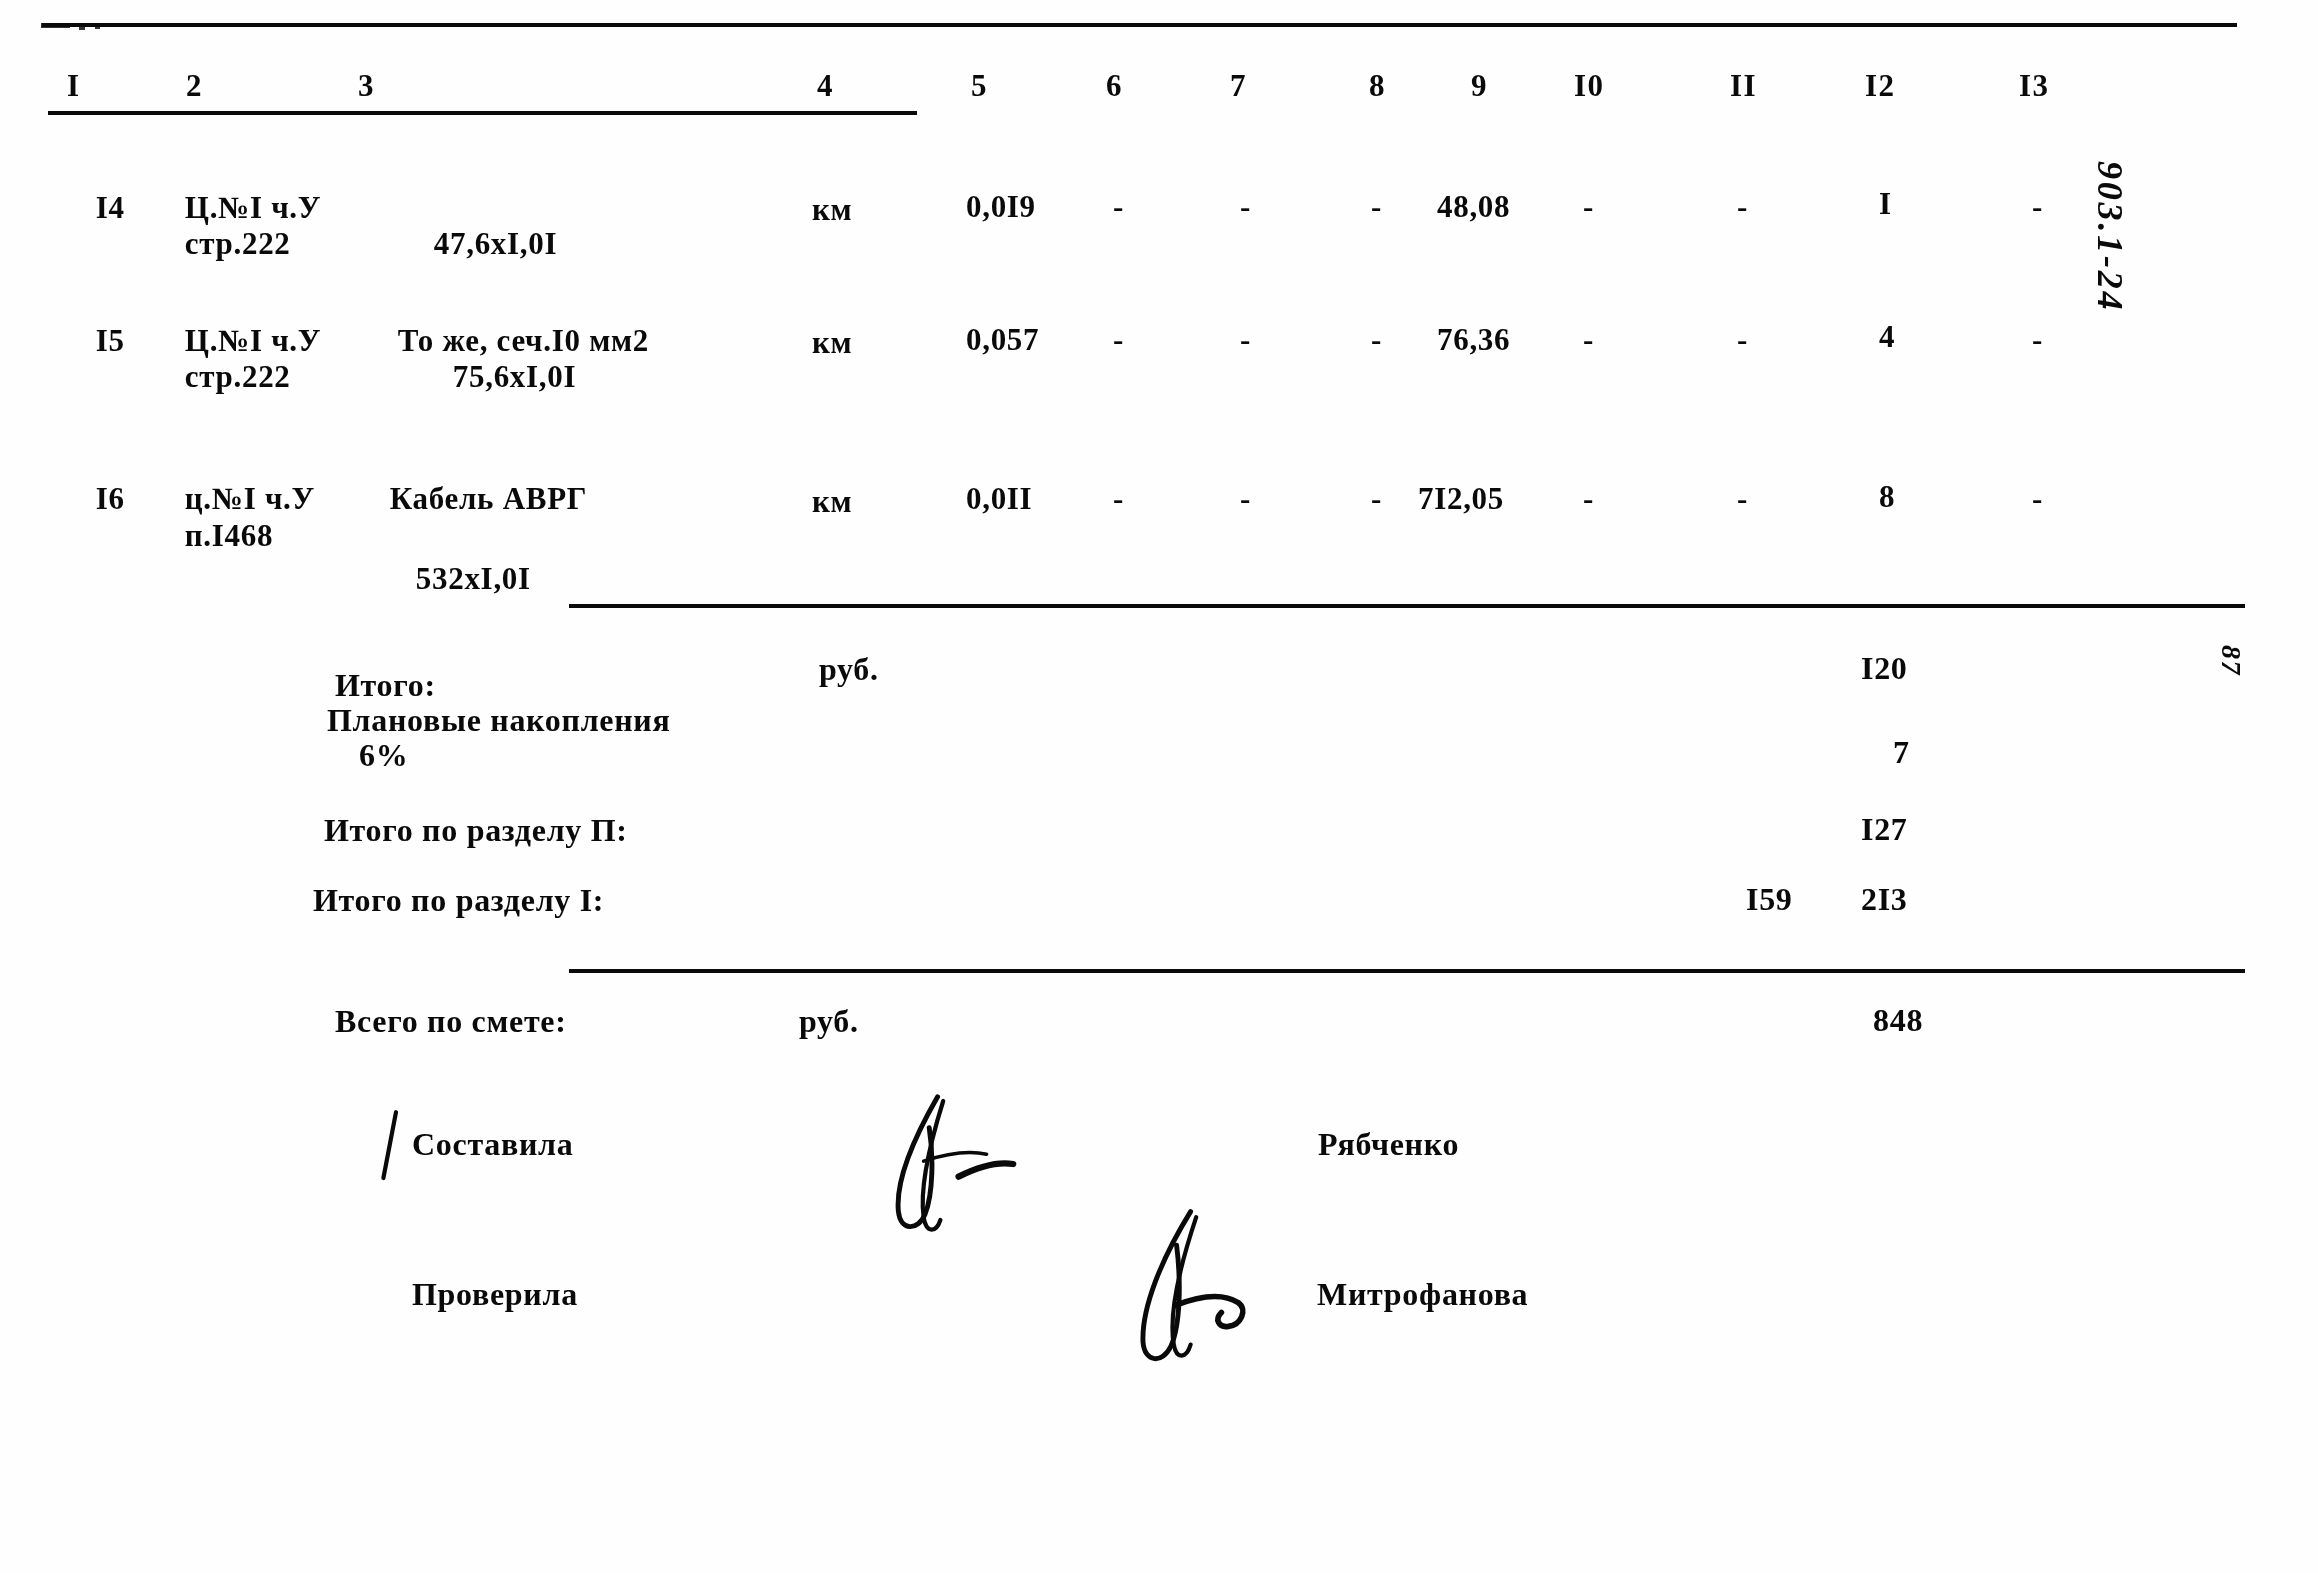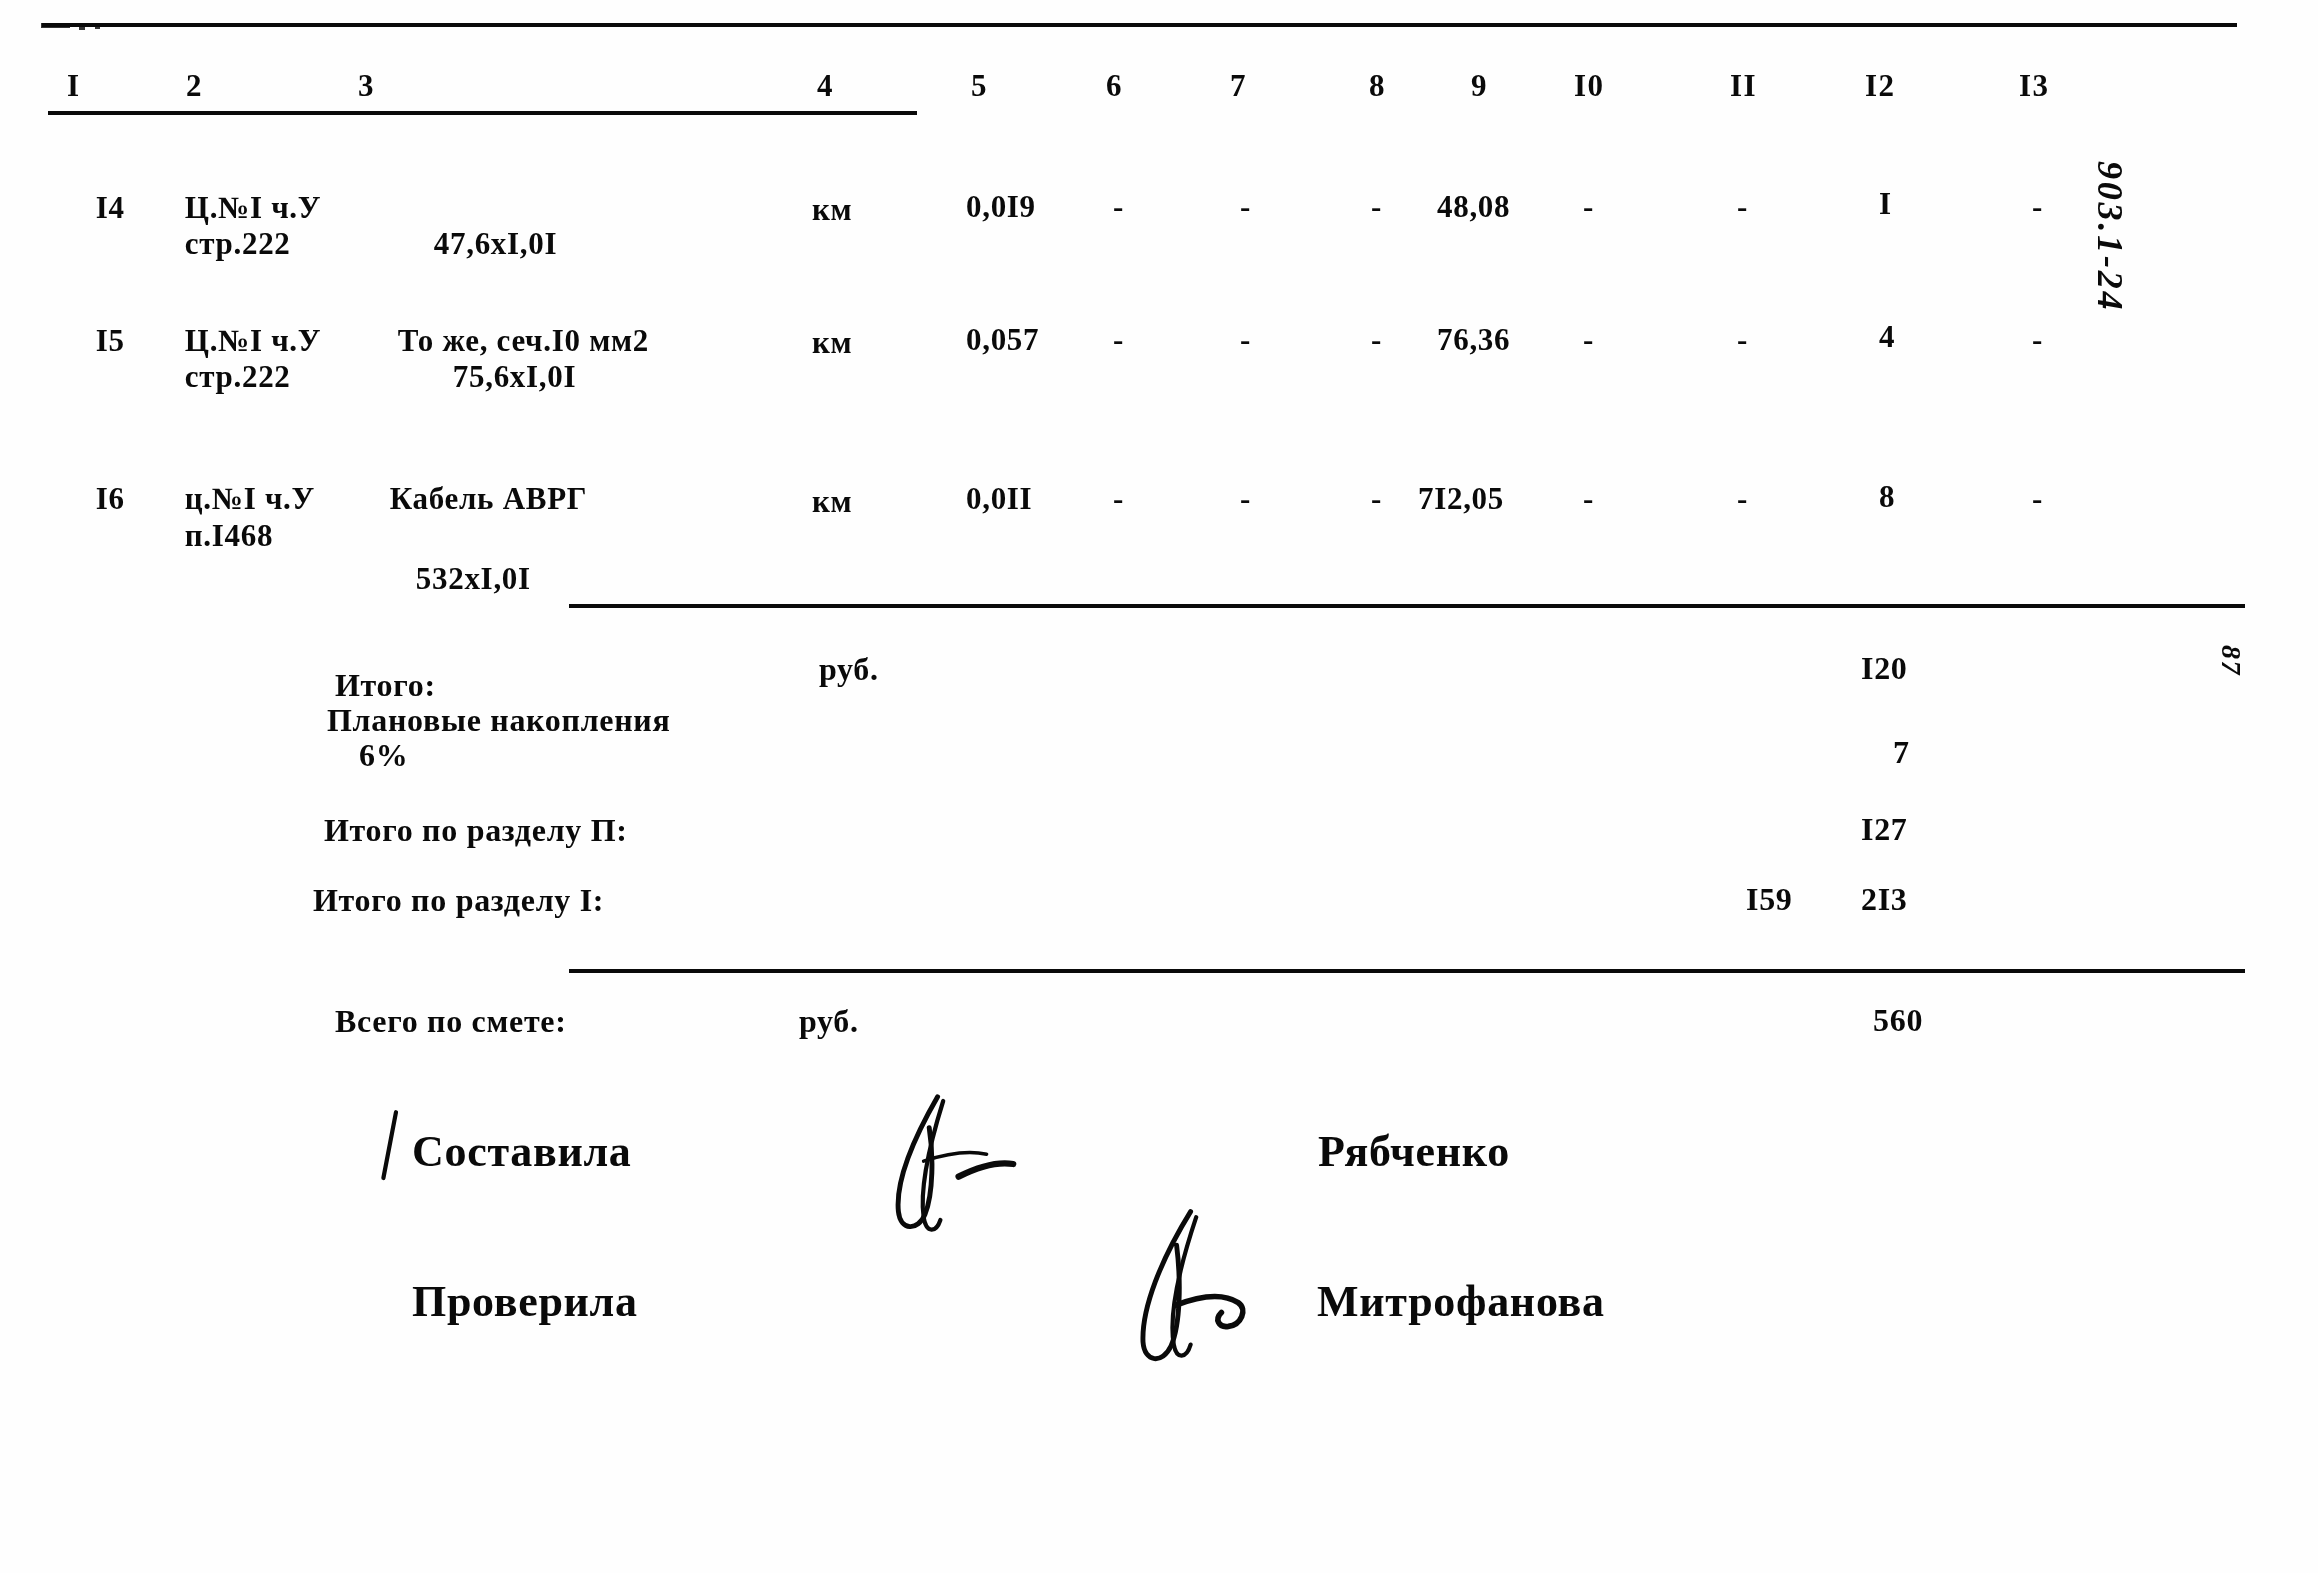--- a/index.html
+++ b/index.html
@@ -25,21 +25,21 @@
     font-family: "Liberation Serif", serif;
     font-weight: 700;
     color: #0a0a0a;
     white-space: pre;
     letter-spacing: 0.7px;
     line-height: 1.12;
   }
   .hdr { font-size: 31px; letter-spacing: 1.4px; }
   .cell { font-size: 31px; }
   .tot  { font-size: 32px; }
-  .sig  { font-size: 44px; }
+  .sig  { font-size: 32px; }
 
   
   .rule {
     position: absolute;
     background: #0a0a0a;
     height: 4.2px;
   }
   .rule.thin { height: 3.5px; }
 
   
@@ -194,21 +194,21 @@
   <div class="t tot" style="left:1861px;top:812px;">I27</div>
 
   <div class="t tot" style="left:313px;top:883px;text-align:right;">Итого по разделу I:</div>
   <div class="t tot" style="left:1746px;top:882px;">I59</div>
   <div class="t tot" style="left:1861px;top:882px;">2I3</div>
 
   <div class="rule thin" style="left:569px;top:969px;width:1676px;"></div>
 
   <div class="t tot" style="left:335px;top:1004px;">Всего по смете:</div>
   <div class="t tot" style="left:799px;top:1004px;">руб.</div>
-  <div class="t tot" style="left:1873px;top:1003px;">560</div>
+  <div class="t tot" style="left:1873px;top:1003px;">848</div>
 
   <div class="sigmark" style="left:375px;top:1108px;">
     <svg width="28" height="77" viewBox="0 0 40 110">
       <path d="M30 6 L12 100" stroke="#0a0a0a" stroke-width="6" fill="none" stroke-linecap="round"></path>
     </svg>
   </div>
 
   <div class="t sig" style="left:412px;top:1127px;">Составила</div>
   <div class="t sig" style="left:1318px;top:1127px;">Рябченко</div>
 

